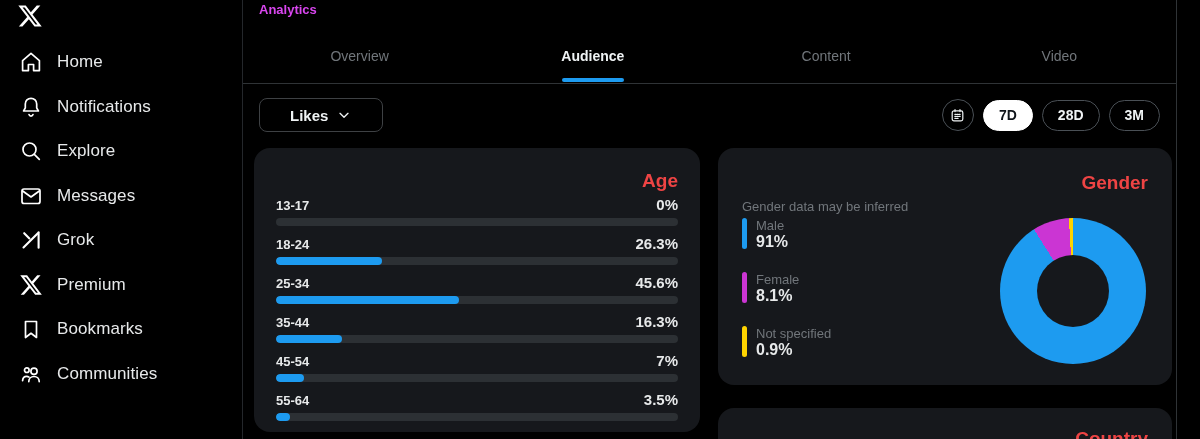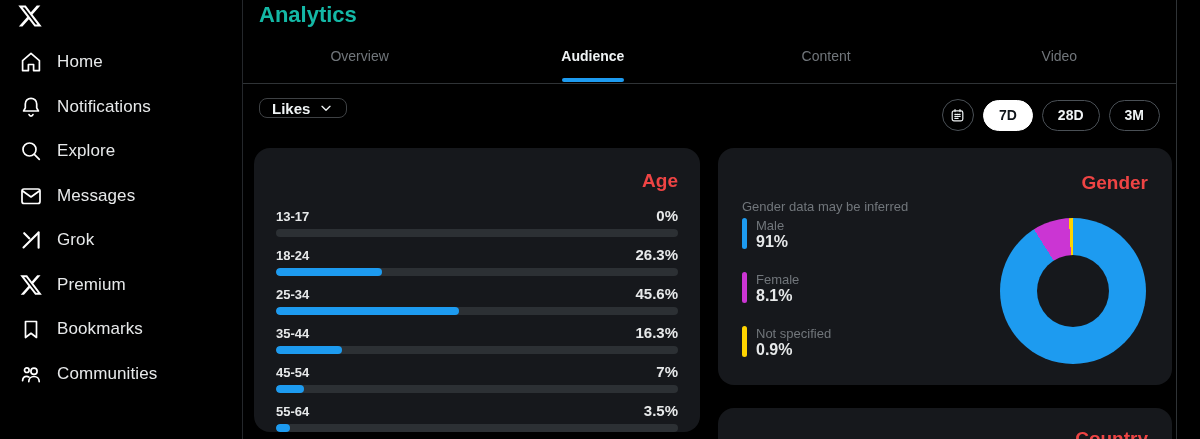--- a/index.html
+++ b/index.html
@@ -13,44 +13,44 @@
   .sidebar { position:absolute; left:0; top:0; width:241px; height:439px; background:#000; }
   .side-logo { position:absolute; left:17px; top:3px; width:26px; height:26px; display:flex; align-items:center; justify-content:center; border-radius:50%; }
   .nav { position:absolute; left:0; top:40px; right:0; }
   .nav-item { display:flex; align-items:center; height:44.5px; padding-left:18px; cursor:pointer; }
   .nav-item .nicon { width:26px; height:26px; flex:0 0 26px; display:flex; align-items:center; justify-content:center; }
   .nav-item .nlabel { margin-left:13px; font-size:17px; color:#e7e9ea; letter-spacing:.1px; }
   .nicon svg { width:24px; height:24px; stroke:#fff; stroke-width:1.7; fill:none; stroke-linecap:round; stroke-linejoin:round; }
   .nicon svg.filled, .side-logo svg.filled { fill:#fff; stroke:none; }
   
   .main { position:absolute; left:242px; top:0; width:935px; height:439px; background:#000; border-left:1px solid #24272b; border-right:1px solid #2f3336; }
-  .page-title { position:absolute; left:16px; top:2px; font-size:22px; font-weight:bold; color:#14b8a6; }
+  .page-title { position:absolute; left:16px; top:2px; font-size:13px; font-weight:bold; color:#d946ef; }
   .tabs { position:absolute; left:0; top:28px; width:100%; height:56px; display:flex; border-bottom:1px solid #2f3336; }
   .tab { flex:1; position:relative; display:flex; align-items:center; justify-content:center; font-size:14px; color:#71767b; font-weight:500; cursor:pointer; }
   .tab.active { color:#eff3f4; font-weight:bold;align-items:center; }
   .tab .underline { display:none; }
   .tab.active .underline { display:block; position:absolute; bottom:1px; left:50%; transform:translateX(-50%); width:62px; height:4px; border-radius:2px; background:#1d9bf0; }
   
   .toolbar { position:absolute; left:0; top:84px; width:100%; height:64px; }
-  .filter-btn { position:absolute; left:16px; top:14px; height:20px; padding:0 12px; display:flex; align-items:center; gap:8px;
+  .filter-btn { position:absolute; left:16px; top:14px; height:34px; padding:0 30px; display:flex; align-items:center; gap:8px;
     background:transparent; border:1px solid #3e4144; border-radius:8px; color:#eff3f4; font-weight:bold; font-size:15px;
     font-family:"Liberation Sans", sans-serif; cursor:pointer; }
   .filter-btn svg { width:16px; height:16px; stroke:#eff3f4; stroke-width:2; fill:none; stroke-linecap:round; stroke-linejoin:round; }
   .period-group { position:absolute; right:16px; top:15px; display:flex; align-items:center; gap:9px; }
   .cal-btn { width:32px; height:32px; border-radius:50%; border:1px solid #4a5056; background:transparent; display:flex; align-items:center; justify-content:center; cursor:pointer; }
   .cal-btn svg { width:17px; height:17px; stroke:#eff3f4; stroke-width:1.7; fill:none; stroke-linecap:round; }
   .pill { height:31px; padding:0 15px; border-radius:9999px; display:flex; align-items:center; justify-content:center;
     font-size:14px; font-weight:bold; font-family:"Liberation Sans", sans-serif; cursor:pointer;
     background:transparent; border:1px solid #4a5056; color:#eff3f4; }
   .pill.active { background:#ffffff; border-color:#ffffff; color:#0f1419; }
   
   .card { position:absolute; background:#16181c; border-radius:16px; }
   .card-title { font-size:19px; font-weight:bold; color:#ef4444;text-align:right; }
   #age-card { left:11px; top:148px; width:446px; height:284px; padding:22px; }
-  .age-rows { margin-top:11px; }
+  .age-rows { }
   .age-row { height:39px; padding-top:4px; }
   .age-row .row-head { display:flex; justify-content:space-between; align-items:baseline; height:17px; }
   .age-row .age-label { font-size:13px; font-weight:600; color:#e7e9ea; }
   .age-row .age-value { font-size:15px; font-weight:bold; color:#e7e9ea; }
   .age-row .track { margin-top:5px; height:8px; border-radius:4px; background:#2c3034; overflow:hidden; }
   .age-row .fill { height:100%; border-radius:4px; background:#1d9bf0; width:0; }
   #gender-card { left:475px; top:148px; width:454px; height:237px; padding:24px; }
   .card-subtitle { margin-top:5px; font-size:13px; color:#71767b; }
   .legend { position:absolute; left:24px; top:70px; }
   .legend-item { display:flex; align-items:stretch; margin-bottom:23px; height:31px; }

